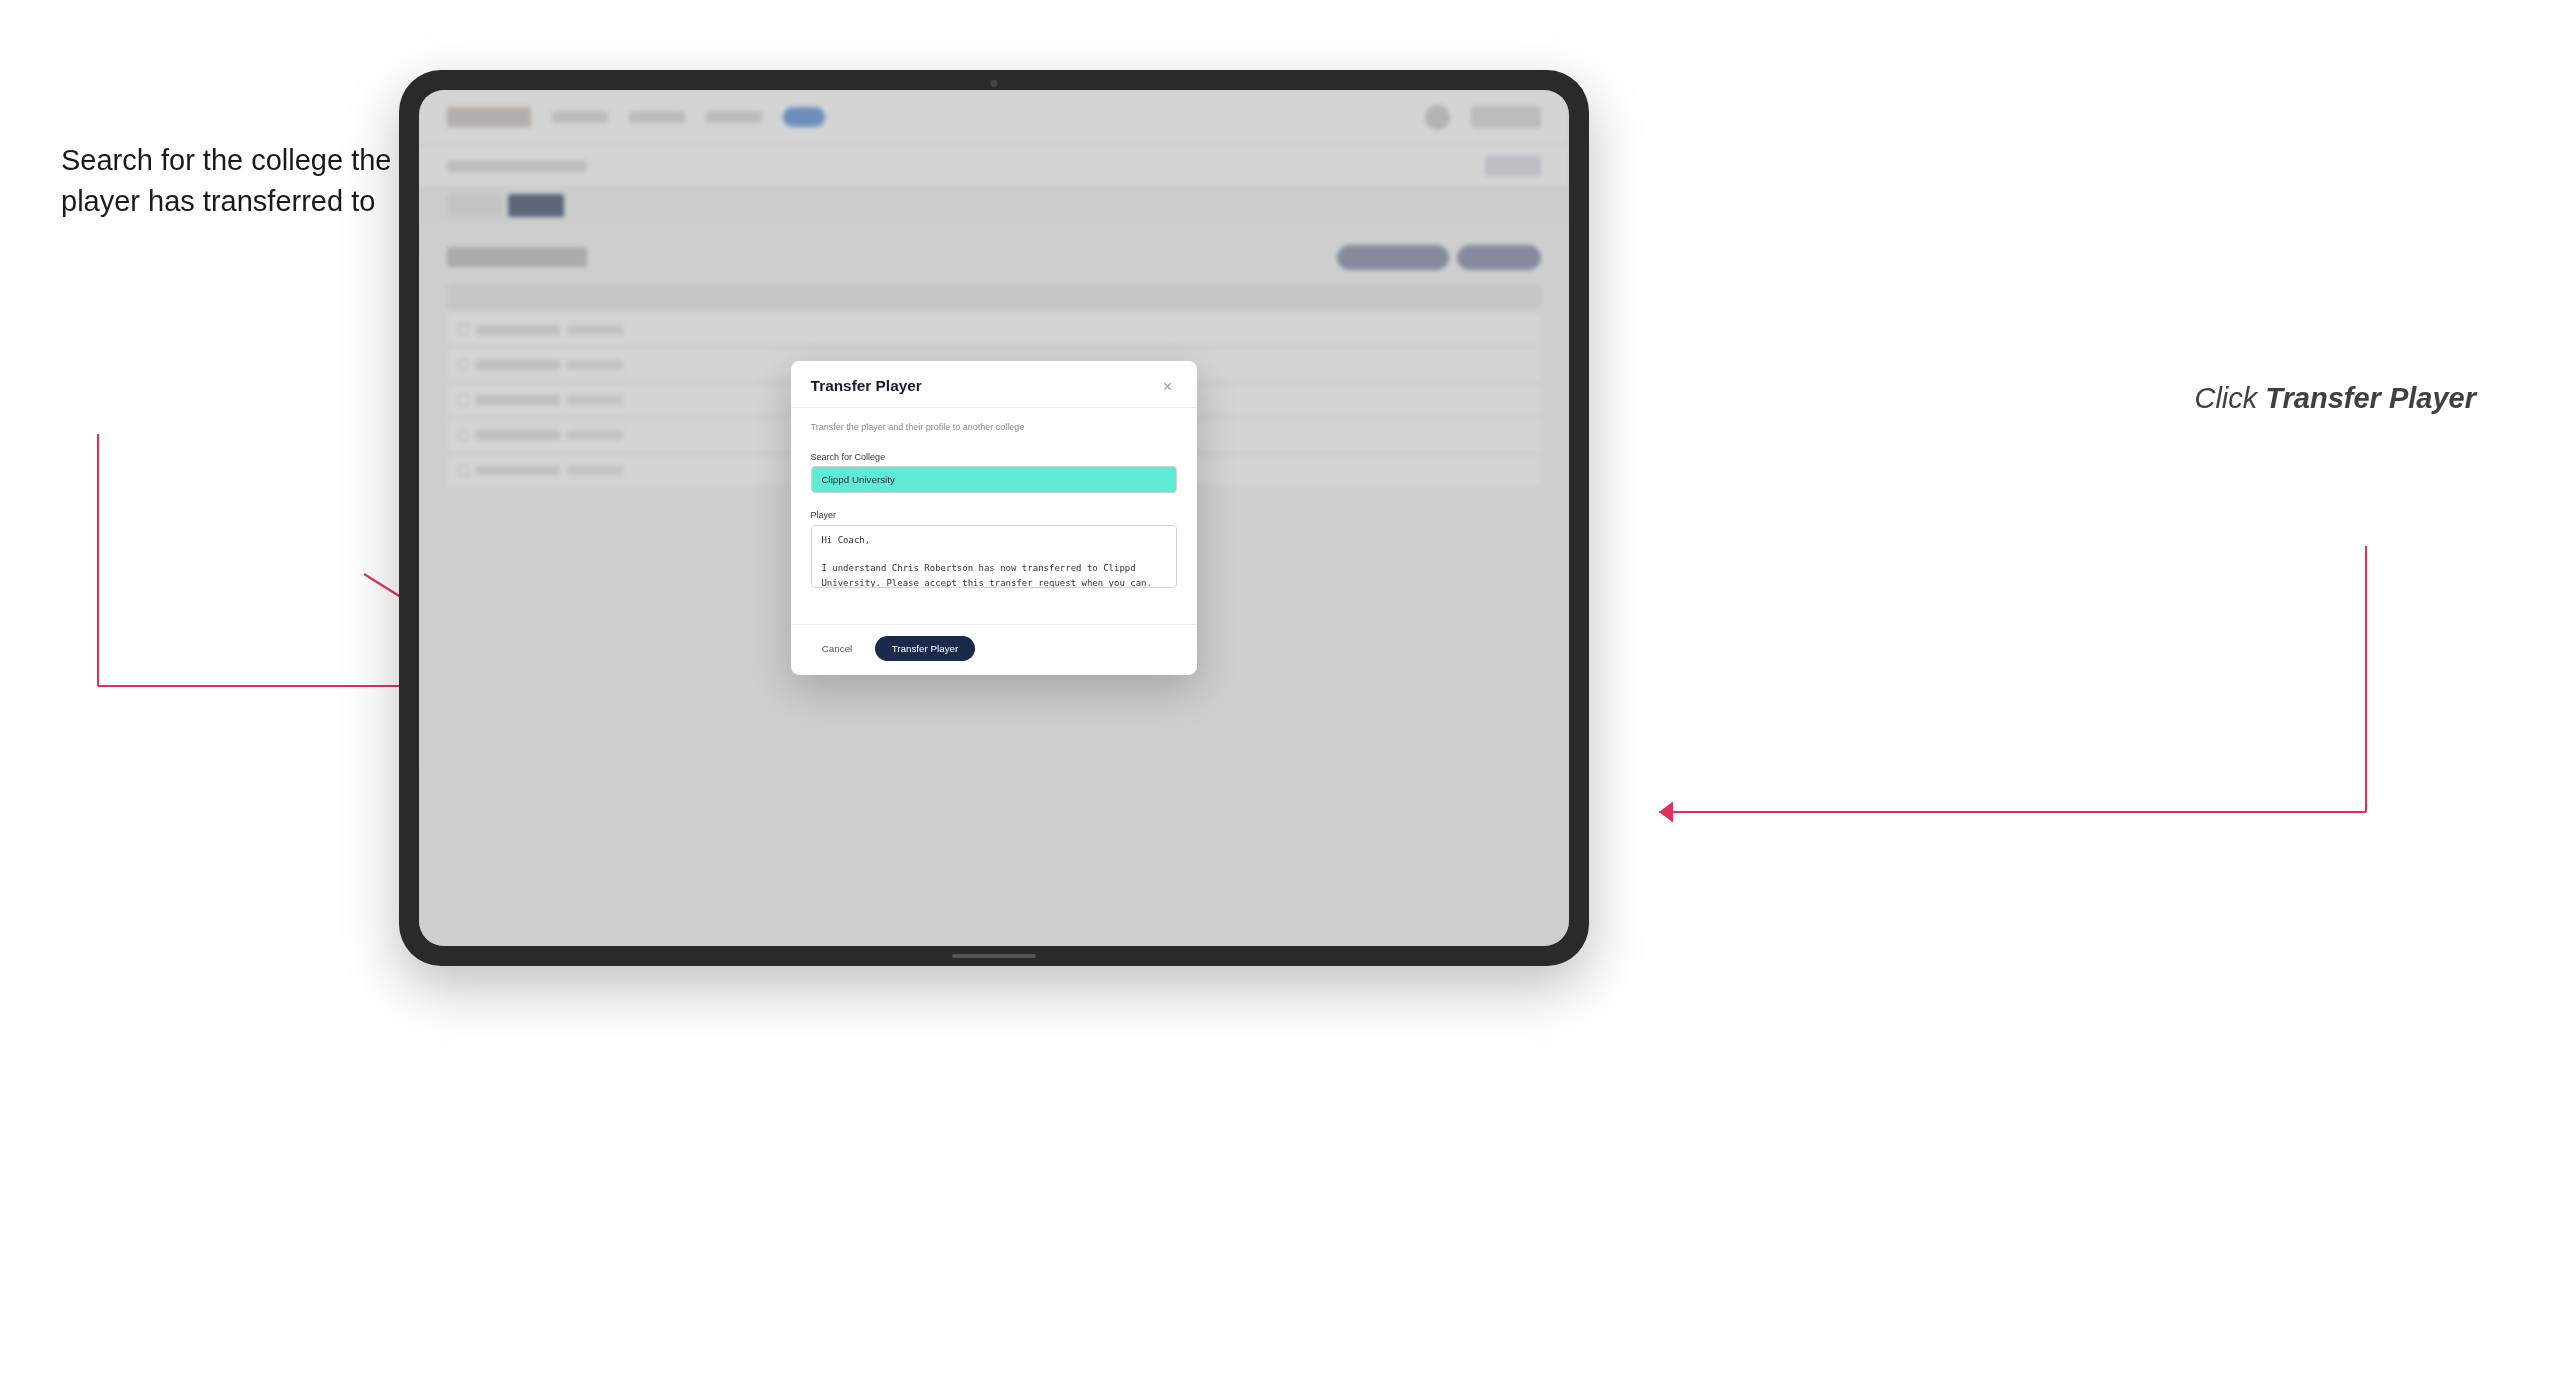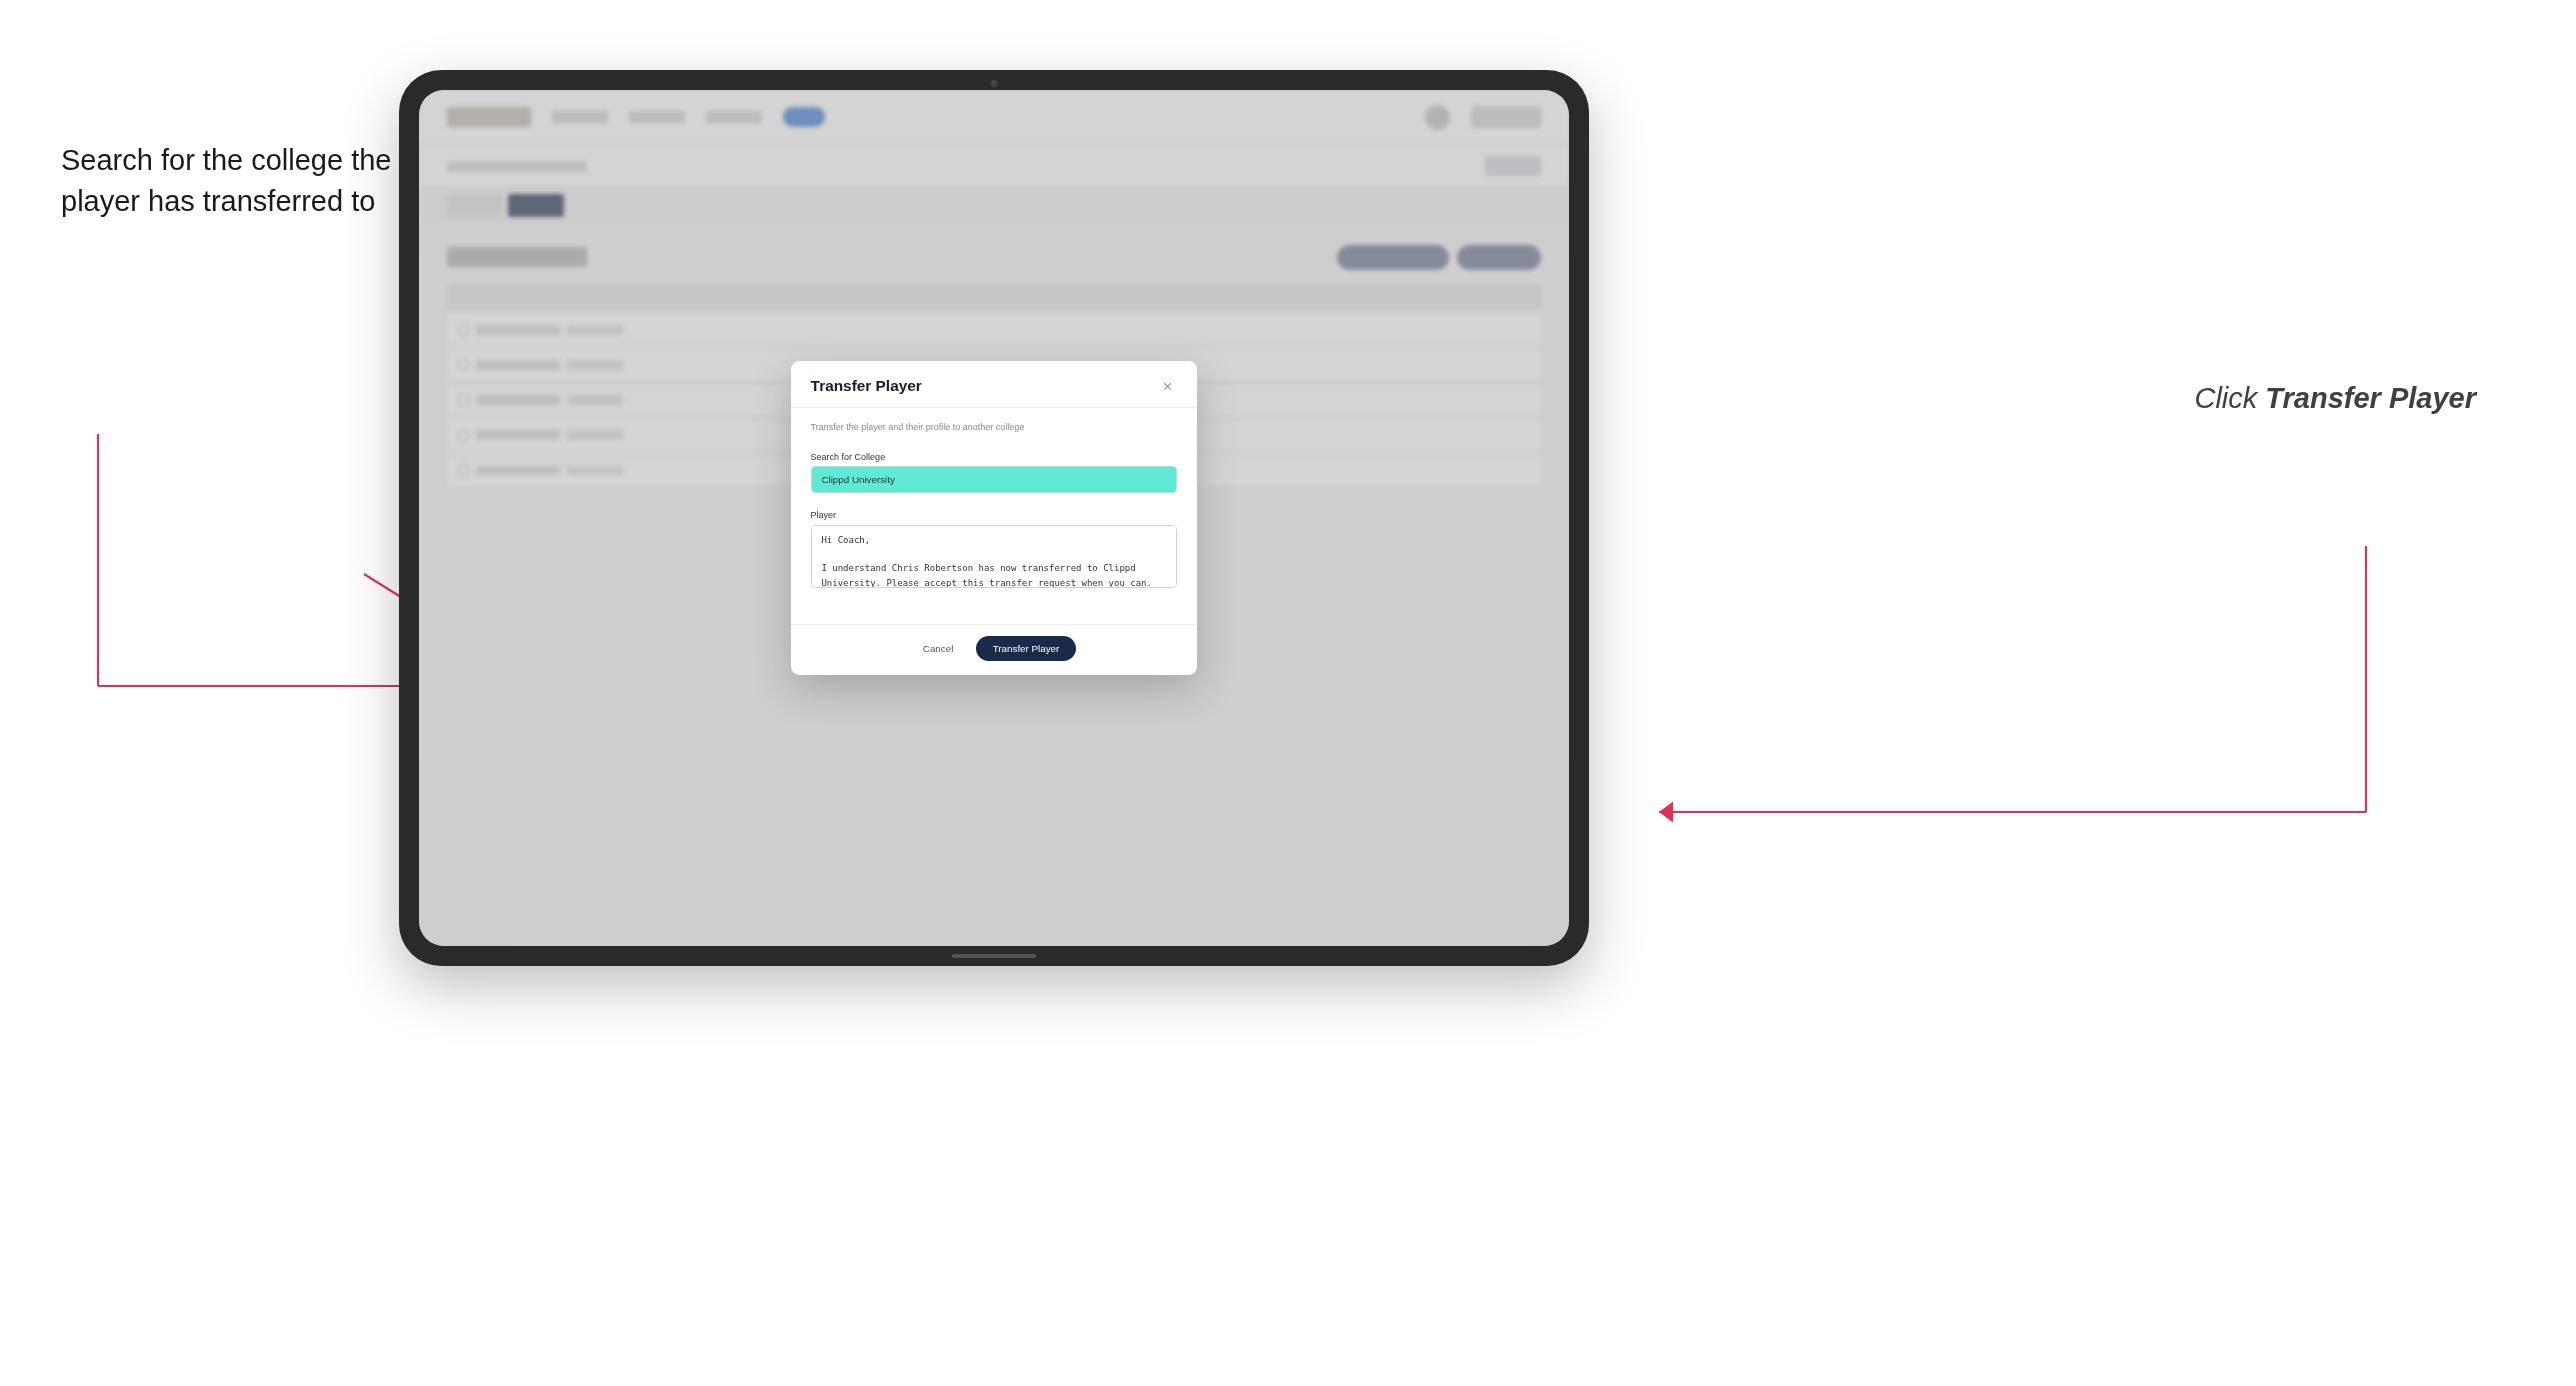--- a/index.html
+++ b/index.html
@@ -333,21 +333,21 @@
       color: #333;
       background: #fff;
       resize: none;
       height: 63px;
       line-height: 1.6;
     }
 
     .modal-footer {
       display: flex;
       align-items: center;
-      justify-content: center;
+      justify-content: flex-start;
       padding: 11.2px 19.6px 14px;
       border-top: 0.7px solid #eeeeee;
       gap: 11.2px;
     }
 
     .btn-cancel {
       background: none;
       border: none;
       font-size: 9.8px;
       color: #555;

